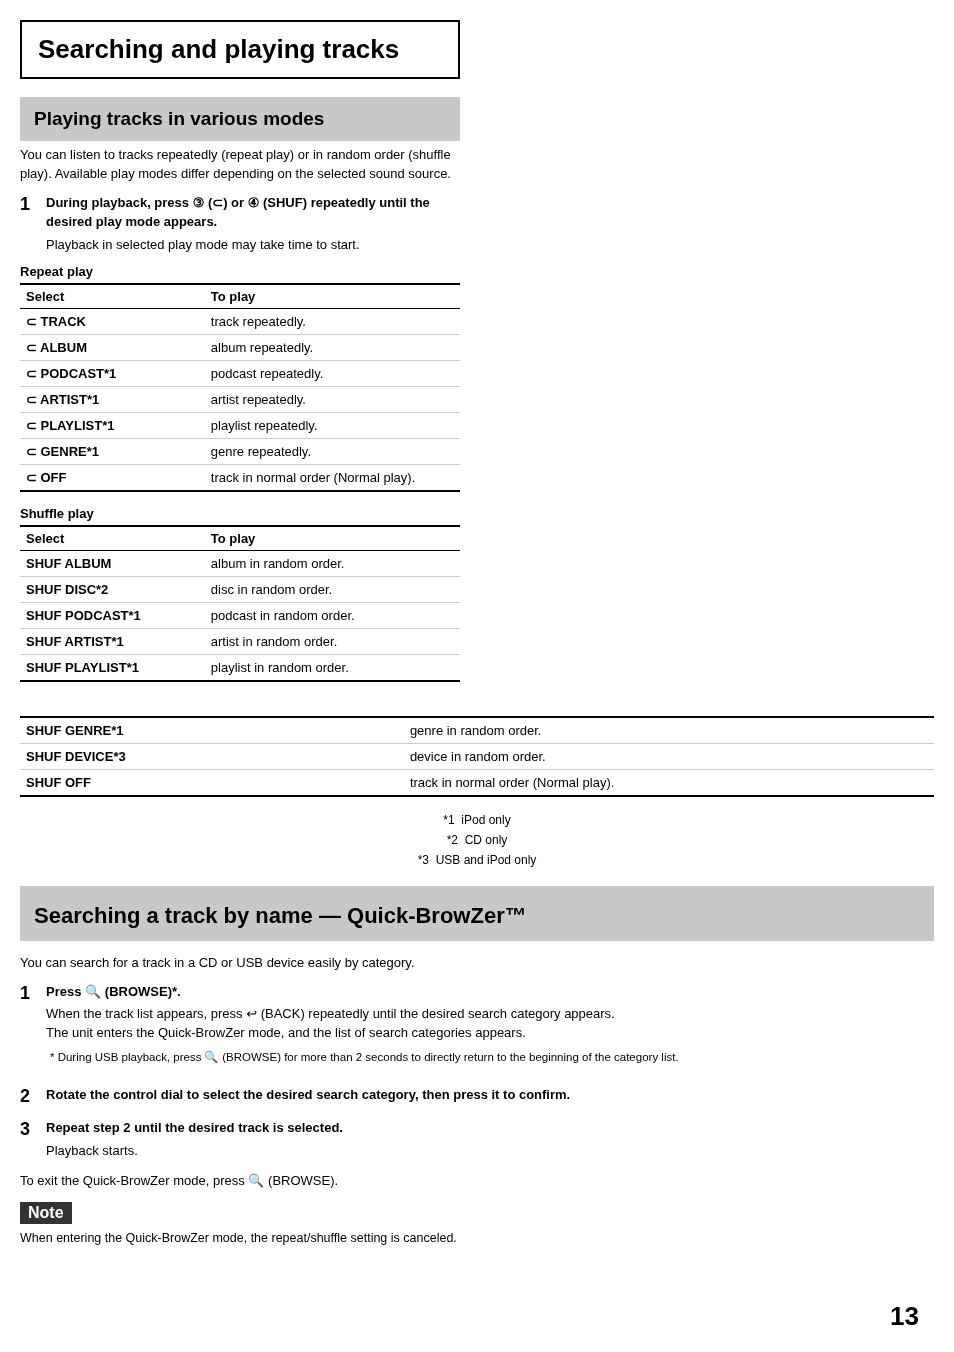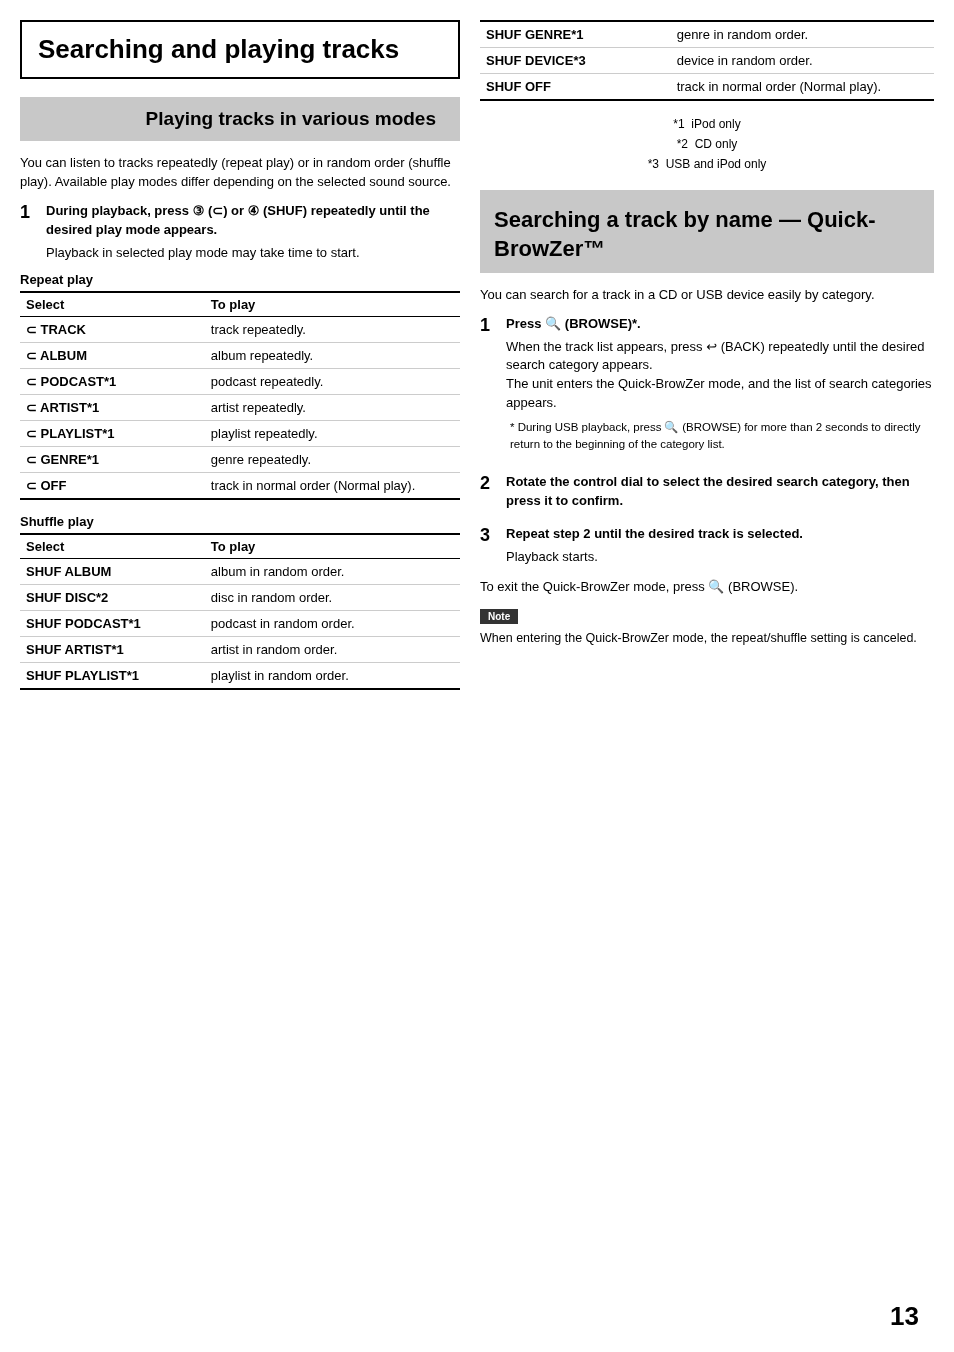--- a/index.html
+++ b/index.html
@@ -11,20 +11,21 @@
       width: 954px;
       min-height: 1352px;
       position: relative;
     }
     .page {
       display: flex;
       width: 954px;
       min-height: 1352px;
       padding: 20px;
       gap: 20px;
+      flex-direction: column;
     }
     .left-col {
       width: 440px;
       flex-shrink: 0;
     }
     .right-col {
       flex: 1;
     }
 
     
@@ -35,23 +36,22 @@
     }
     .title-box h1 {
       font-size: 26px;
       font-weight: 900;
       line-height: 1.2;
     }
 
     
     .section-header {
       background: #c8c8c8;
-      padding: 10px 24px;
-      margin-bottom: 12px;
-      text-align: right;
+      padding: 10px 14px;
+      margin-bottom: 4px;
     }
     .section-header h2 {
       font-size: 19px;
       font-weight: 900;
       line-height: 1.25;
     }
 
     .section-header-right {
       background: #c8c8c8;
       padding: 10px 14px;
@@ -126,21 +126,21 @@
     .footnotes p { margin-bottom: 2px; font-size: 12px; }
 
     
     .note-box {
       margin-top: 12px;
     }
     .note-label {
       display: inline-block;
       background: #333;
       color: #fff;
-      font-size: 10px;
+      font-size: 16px;
       font-weight: 700;
       padding: 2px 8px;
       margin-bottom: 5px;
     }
     .note-text { font-size: 12.5px; line-height: 1.5; }
 
     
     .asterisk-note {
       font-size: 11.5px;
       line-height: 1.5;

